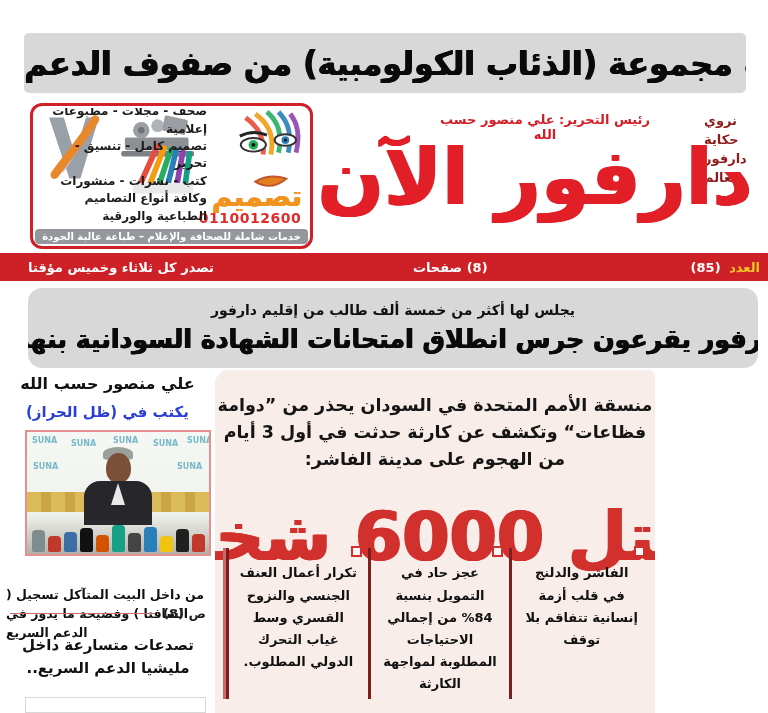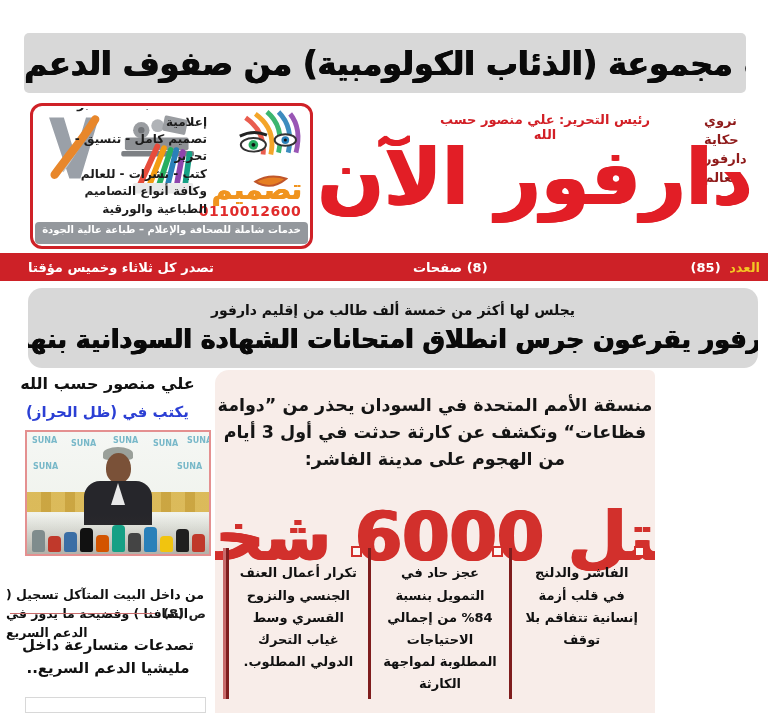--- a/index.html
+++ b/index.html
@@ -12,21 +12,21 @@
 
   
   .top-banner { left:24px; top:33px; width:722px; height:60px; background:#d8d8d8;
     border-radius:5px; display:flex; align-items:center; justify-content:center; overflow:hidden; }
   .top-banner .txt { font-size:33px; color:#0a0a0a; white-space:nowrap; transform:scaleX(.96); }
 
   
   .ad-wrap { left:30px; top:103px; width:283px; height:146px; border:3px solid #cf2127;
     border-radius:12px; background:#fff; padding:2px; display:flex; flex-direction:column; gap:2px; }
   .ad-main { position:relative; flex:1; background:#fff; border-radius:8px; overflow:hidden; }
-  .ad-footer { height:22px; background:#94989d; border-radius:4px; color:#fff;
+  .ad-footer { height:15px; background:#94989d; border-radius:4px; color:#fff;
     font-size:10px; font-weight:700; text-align:center; line-height:15px; white-space:nowrap; overflow:hidden; }
   .ad-brand { position:absolute; right:6px; bottom:16px; width:104px; text-align:right;
     color:#f0941f; font-size:28px; font-weight:900; line-height:1; }
   .ad-phone { position:absolute; right:6px; bottom:1px; width:104px; text-align:center;
     color:#e02b2b; font-size:14px; font-weight:800; letter-spacing:.5px; direction:ltr; }
   .ad-services { position:absolute; left:4px; bottom:2px; width:168px; text-align:right;
     font-size:12px; font-weight:700; color:#1c1c1c; line-height:1.45; }
   .ad-vlogo { position:absolute; left:6px; top:4px; }
   .ad-press { position:absolute; left:78px; top:4px; }
   .ad-pencils { position:absolute; left:96px; top:30px; }
@@ -157,21 +157,21 @@
         <circle cx="61" cy="31" r="4" fill="#2980b9"></circle>
           <circle cx="61" cy="31" r="1.6" fill="#111"></circle>
         <path d="M14 27 Q28 20 42 26" stroke="#222" stroke-width="3" fill="none"></path>
         <path d="M30 74 Q45 65 62 71 Q46 84 30 74 Z" fill="#e67e22" stroke="#c0562a" stroke-width="2"></path>
       </svg>
       <div class="ad-brand heavy">تصميم</div>
       <div class="ad-phone">0110012600</div>
       <div class="ad-services">
         <div>صحف - مجلات - مطبوعات إعلامية</div>
         <div>تصميم كامل - تنسيق - تحرير</div>
-        <div>كتب - نشرات - للعالم</div>
+        <div>كتب - نشرات - منشورات</div>
         <div>وكافة أنواع التصاميم الطباعية والورقية</div>
       </div>
     </div>
     <div class="ad-footer">خدمات شاملة للصحافة والإعلام – طباعة عالية الجودة</div>
   </div>
 
   <div class="abs editor-line">رئيس التحرير: علي منصور حسب الله</div>
   <div class="abs tagline">
     <div>نروي</div>
     <div>حكاية</div>

